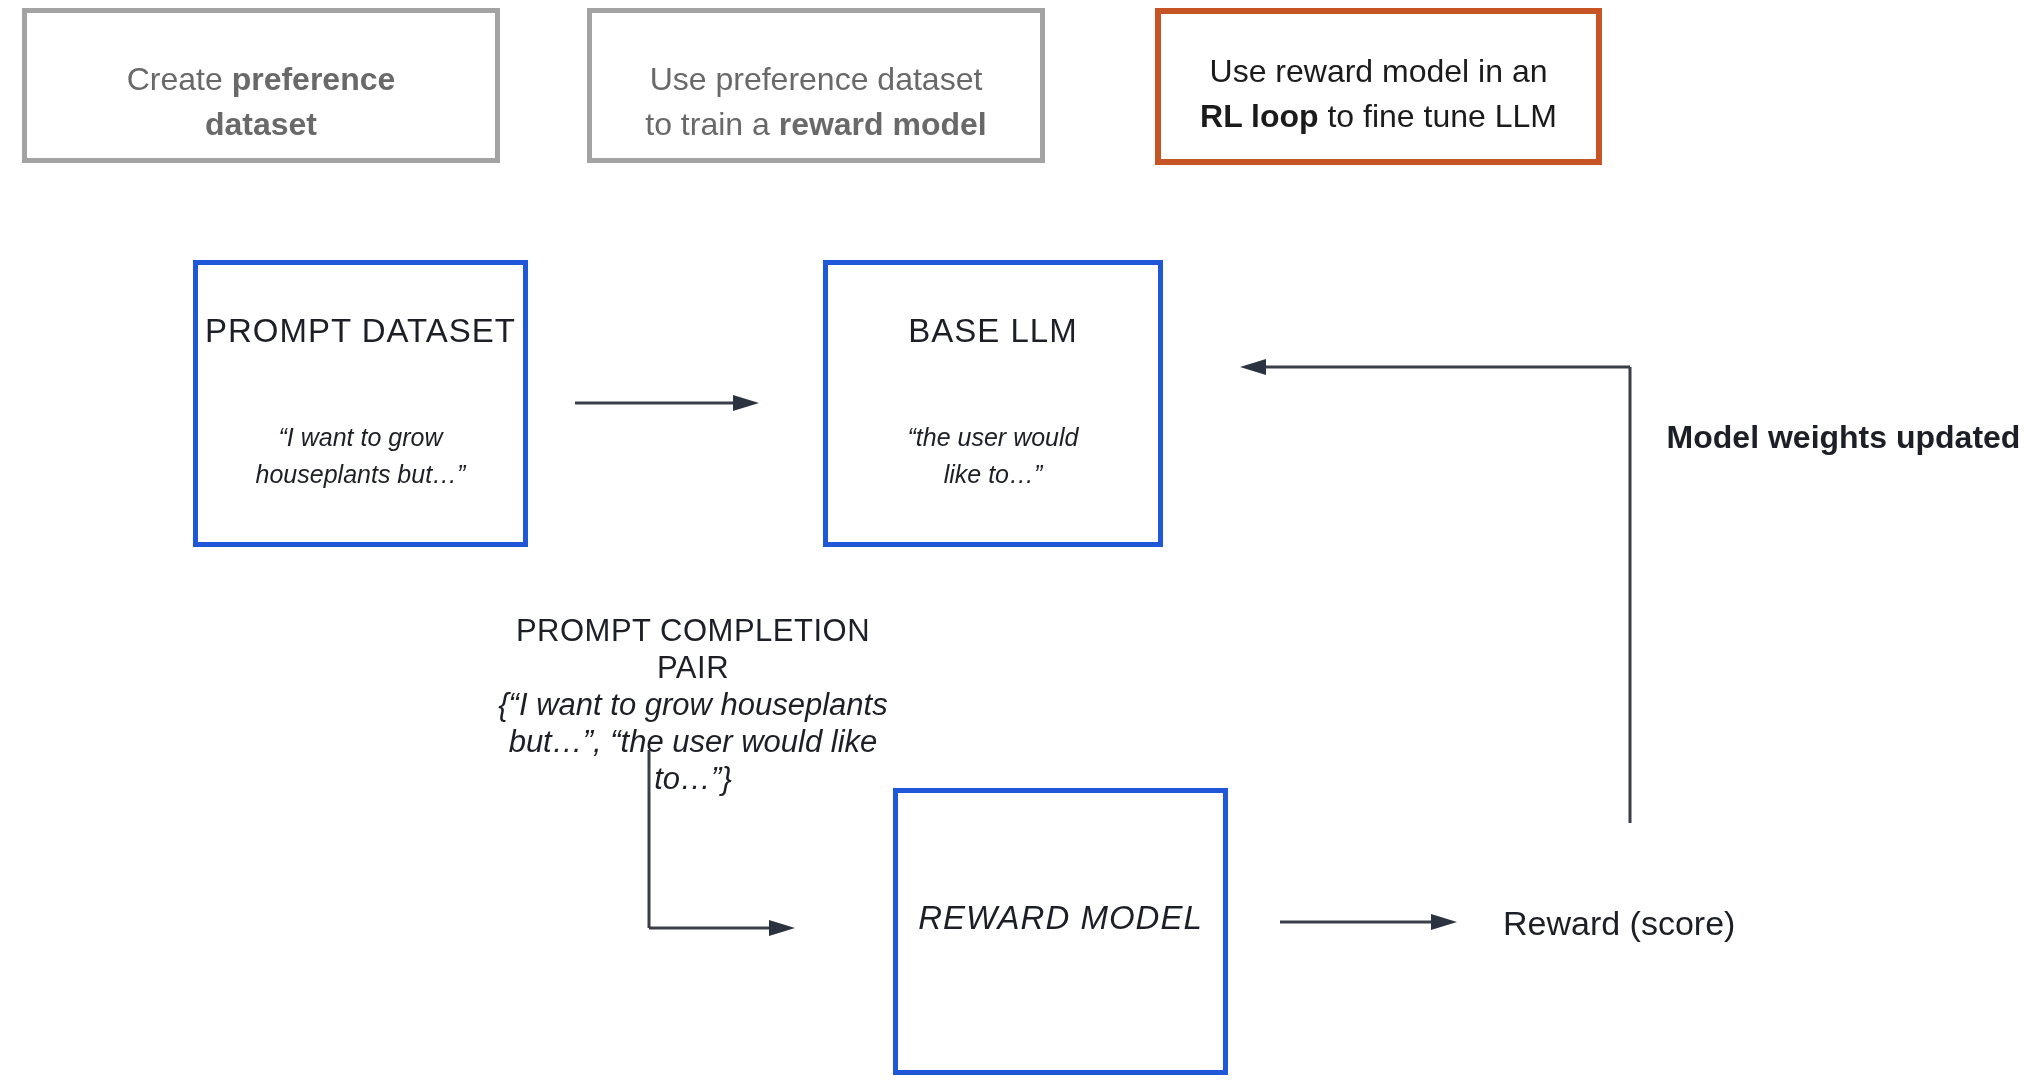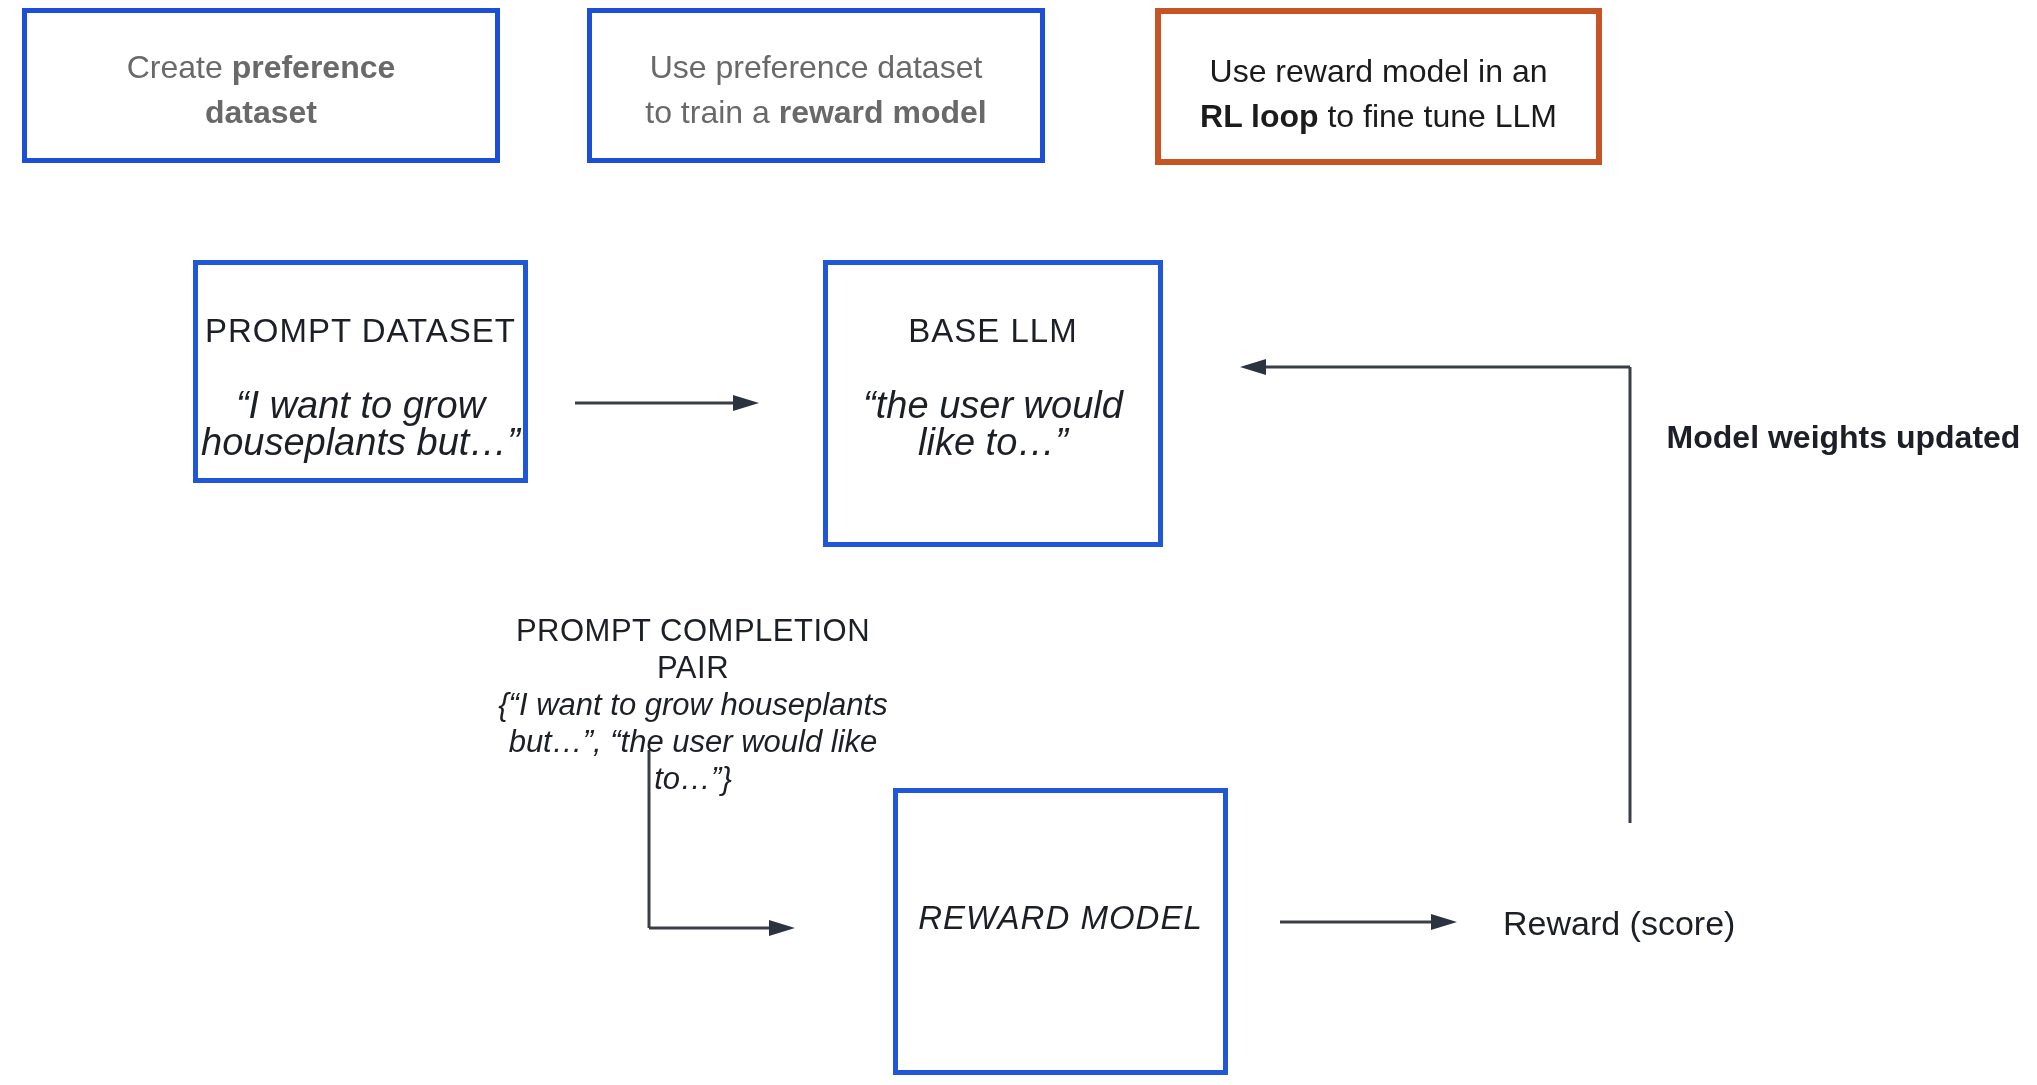--- a/index.html
+++ b/index.html
@@ -14,23 +14,23 @@
   .abs{position:absolute;}
   
   .step-box{
     box-sizing:border-box;
     text-align:center;
     font-size:32px;
     line-height:45px;
     background:#ffffff;
   }
   .step-gray{
-    border:5px solid #1d4ed8;
+    border:5px solid #a3a3a3;
     color:#696969;
-    padding-top:32px;
+    padding-top:44px;
   }
   .step-orange{
     border:6px solid #C75425;
     color:#1b1b1b;
     padding-top:35px;
   }
   .step-box strong{font-weight:bold;}
   
   .flow-box{
     box-sizing:border-box;
@@ -38,25 +38,25 @@
     background:#ffffff;
     text-align:center;
   }
   .flow-title{
     font-size:33px;
     line-height:40px;
     letter-spacing:1px;
     color:#1c1f26;
   }
   .flow-quote{
-    font-size:38px;
+    font-size:25px;
     font-style:italic;
     line-height:37px;
     color:#1c1f26;
-    margin-top:36px;
+    margin-top:68px;
   }
   .box-pad{padding-top:46px;}
   .center-box{
     display:flex;align-items:center;justify-content:center;
     padding-bottom:28px;
   }
   .center-box .flow-title{font-style:italic;}
   
   .pair-label{
     width:430px;text-align:center;
@@ -86,21 +86,21 @@
   <div class="abs step-box step-gray" style="left:587px;top:8px;width:458px;height:155px;">
     <div><span>Use preference dataset</span></div>
     <div><span>to train a </span><strong>reward model</strong></div>
   </div>
 
   <div class="abs step-box step-orange" style="left:1155px;top:8px;width:447px;height:157px;">
     <div><span>Use reward model in an</span></div>
     <div><strong>RL loop</strong><span> to fine tune LLM</span></div>
   </div>
 
-  <div class="abs flow-box box-pad" style="left:193px;top:260px;width:335px;height:223px;">
+  <div class="abs flow-box box-pad" style="left:193px;top:260px;width:335px;height:287px;">
     <div class="flow-title">PROMPT DATASET</div>
     <div class="flow-quote">
       <div>“I want to grow</div>
       <div>houseplants but…”</div>
     </div>
   </div>
 
   <div class="abs flow-box box-pad" style="left:823px;top:260px;width:340px;height:287px;">
     <div class="flow-title">BASE LLM</div>
     <div class="flow-quote">

